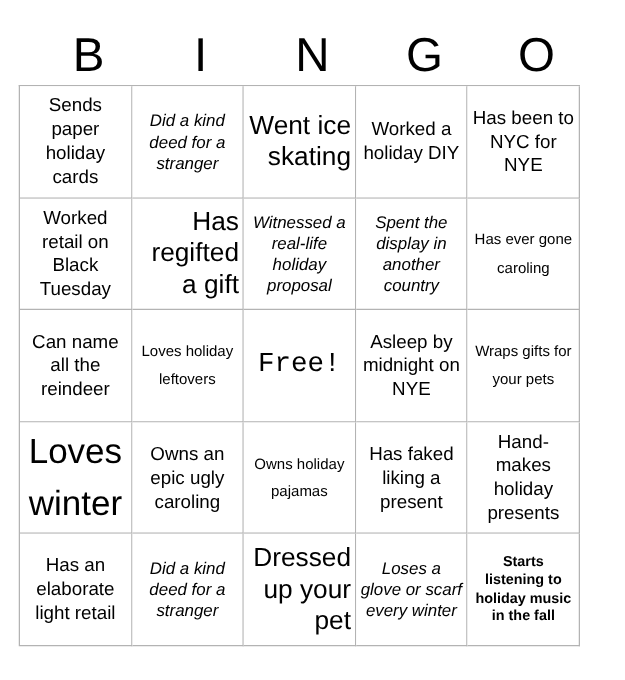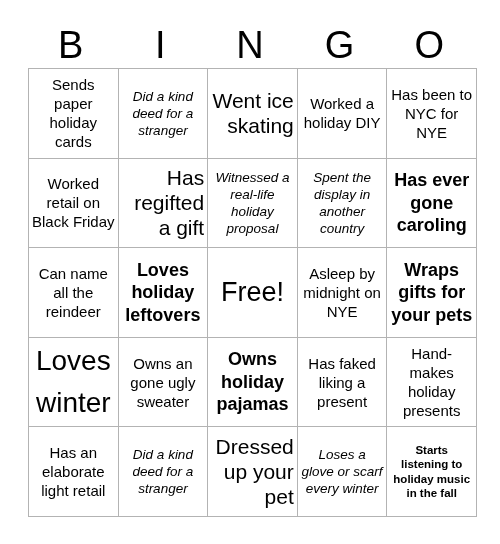--- a/index.html
+++ b/index.html
@@ -40,21 +40,21 @@
     font-weight: 400;
     letter-spacing: 0px;
     color: #000000;
     font-family: "Liberation Sans", sans-serif;
     user-select: none;
   }
 
   
   #bingo-grid {
     position: absolute;
-    left: 28px;
+    left: 15px;
     top: 68px;
     width: 448px;
     height: 448px;
     display: grid;
     grid-template-columns: repeat(5, 1fr);
     grid-template-rows: repeat(5, 1fr);
     border-top: 1px solid #b3b3b3;
     border-left: 1px solid #b3b3b3;
     box-sizing: content-box;
     background: #ffffff;
@@ -80,24 +80,24 @@
     color: #000000;
     font-family: "Liberation Sans", sans-serif;
     font-weight: 400;
     word-wrap: break-word;
   }
 
   
   .fs-xs  { font-size: 11.5px; line-height: 14.5px; font-weight: bold; }
   .fs-sm  { font-size: 13.5px; line-height: 17px; font-style: italic; }
   .fs-md  { font-size: 15px;   line-height: 19px; }
-  .fs-lg  { font-size: 18px;   line-height: 22.5px; font-weight: bold; }
+  .fs-lg  { font-size: 12px;   line-height: 22.5px; }
   .fs-xl  { font-size: 21px;   line-height: 25px; text-align: right; }
   .fs-xxl { font-size: 28px;   line-height: 42px; }
-  .fs-free{ font-size: 27px;   line-height: 34px; }
+  .fs-free{ font-size: 22px;   line-height: 34px; font-family: Liberation Mono, monospace; }
 </style>
 </head>
 <body>
 
 <div id="bingo-page">
 
   <div id="bingo-header">
     <div class="header-letter">B</div>
     <div class="header-letter">I</div>
     <div class="header-letter">N</div>
@@ -116,21 +116,21 @@
       <div class="bingo-cell">
         <span class="cell-text fs-xl">Went ice skating</span>
       </div>
       <div class="bingo-cell">
         <span class="cell-text fs-md">Worked a holiday DIY</span>
       </div>
       <div class="bingo-cell">
         <span class="cell-text fs-md">Has been to NYC for NYE</span>
       </div>
       <div class="bingo-cell">
-        <span class="cell-text fs-md">Worked retail on Black Friday</span>
+        <span class="cell-text fs-md">Worked retail on Black Tuesday</span>
       </div>
       <div class="bingo-cell">
         <span class="cell-text fs-xl">Has regifted a gift</span>
       </div>
       <div class="bingo-cell">
         <span class="cell-text fs-sm">Witnessed a real-life holiday proposal</span>
       </div>
       <div class="bingo-cell">
         <span class="cell-text fs-sm">Spent the display in another country</span>
       </div>
@@ -149,21 +149,21 @@
       <div class="bingo-cell">
         <span class="cell-text fs-md">Asleep by midnight on NYE</span>
       </div>
       <div class="bingo-cell">
         <span class="cell-text fs-lg">Wraps gifts for your pets</span>
       </div>
       <div class="bingo-cell">
         <span class="cell-text fs-xxl">Loves winter</span>
       </div>
       <div class="bingo-cell">
-        <span class="cell-text fs-md">Owns an gone ugly sweater</span>
+        <span class="cell-text fs-md">Owns an epic ugly caroling</span>
       </div>
       <div class="bingo-cell">
         <span class="cell-text fs-lg">Owns holiday pajamas</span>
       </div>
       <div class="bingo-cell">
         <span class="cell-text fs-md">Has faked liking a present</span>
       </div>
       <div class="bingo-cell">
         <span class="cell-text fs-md">Hand-makes holiday presents</span>
       </div>

